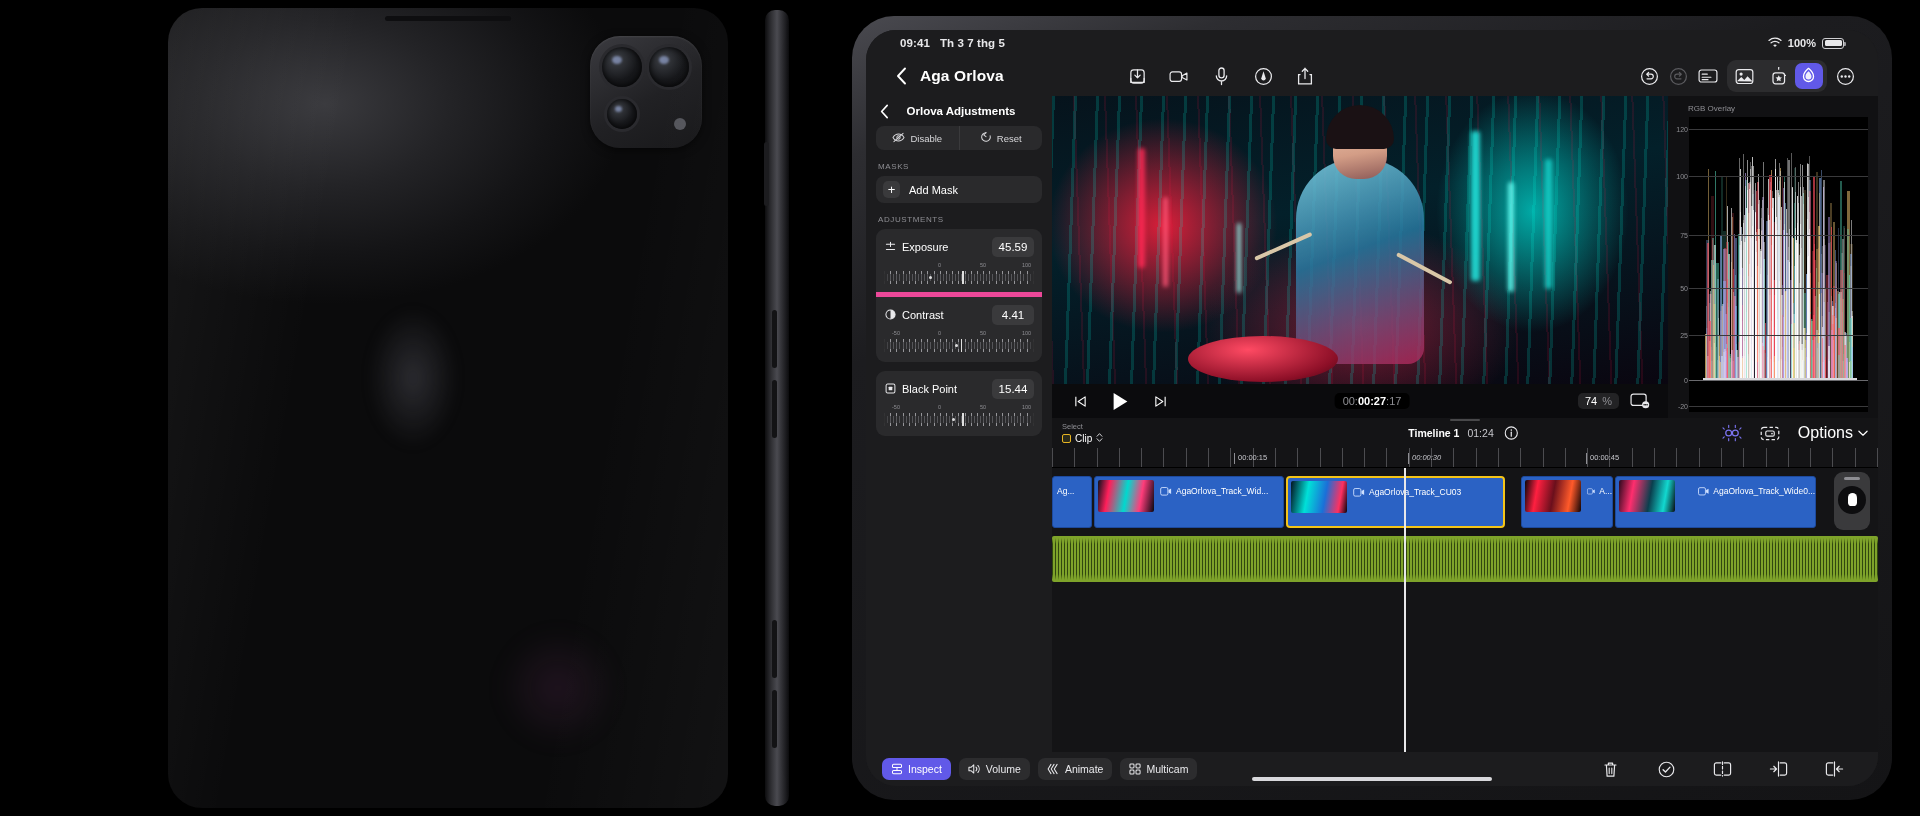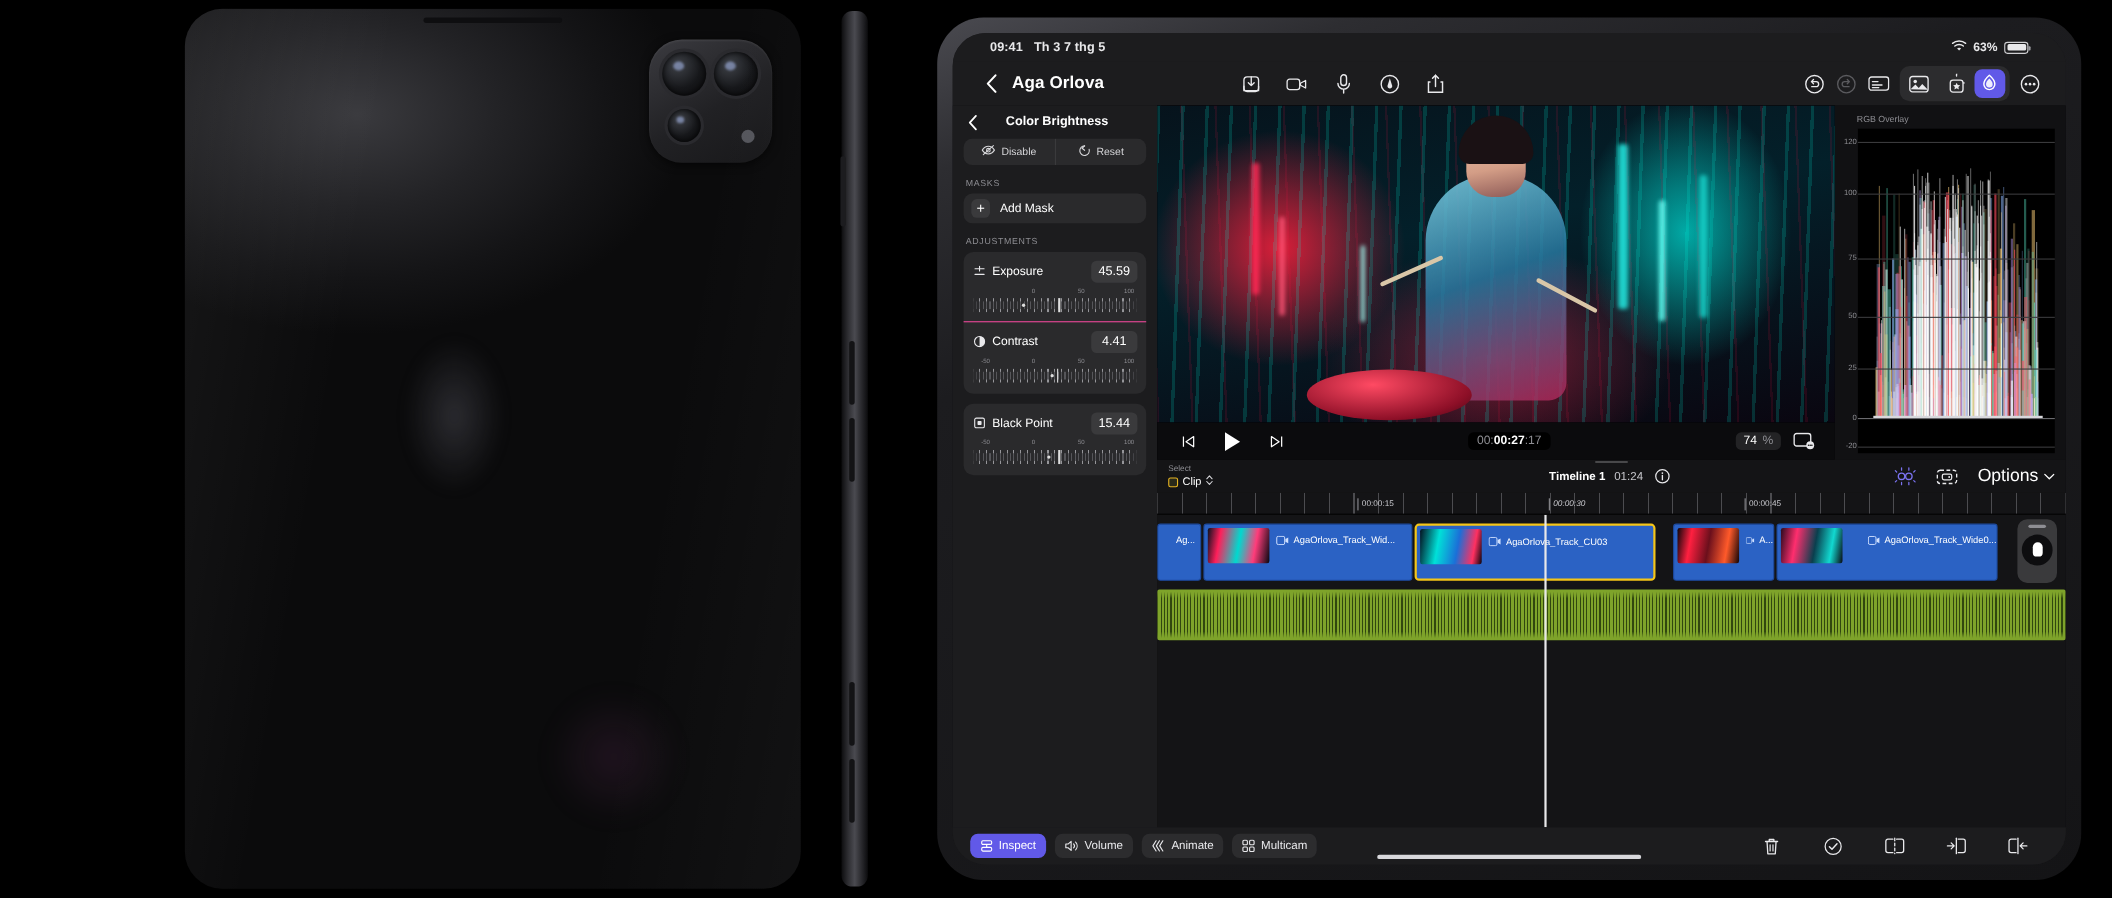--- a/index.html
+++ b/index.html
@@ -134,21 +134,21 @@
     padding:0 7px; gap:9px; margin-bottom:12px; cursor:pointer;
   }
   .plus-box{
     width:17px; height:17px; border-radius:5px; background:#3a3a3c; color:#fff;
     display:flex; align-items:center; justify-content:center; font-size:13px; line-height:1;
   }
   .add-mask .t{ font-size:11px; color:#fff; }
 
   .adj-card{ background:#2a2a2c; border-radius:9px; padding:0 0 2px; margin-bottom:9px; }
   .adj-row{ padding:7px 8px 4px; }
-  .adj-row + .adj-row{ border-top:1px solid #ec4899; }
+  .adj-row + .adj-row{ border-top:5px solid #ec4899; }
   .adj-top{ display:flex; align-items:center; height:21px; }
   .adj-ic{ width:13px; color:#e9e9ec; display:flex; align-items:center; justify-content:center; margin-right:5px;}
   .adj-name{ font-size:11px; color:#fff; flex:1; }
   .adj-val{
     background:#3a3a3c; border-radius:5px; min-width:42px; height:20px;
     display:flex; align-items:center; justify-content:center;
     font-size:11.5px; color:#fff; padding:0 6px;
   }
   .ruler{ margin-top:5px; position:relative; height:26px; }
   .ruler .nums{ position:relative; height:8px; }
@@ -354,21 +354,21 @@
         <span>Th 3 7 thg 5</span>
       </div>
       <div class="sb-right">
         <span>
           <svg width="14" height="11" viewBox="0 0 14 11" fill="none">
             <path d="M1 3.4C2.6 2 4.7 1.2 7 1.2s4.4 .8 6 2.2" stroke="#e8e8ea" stroke-width="1.3" stroke-linecap="round"></path>
             <path d="M3.1 5.8C4.2 4.9 5.5 4.4 7 4.4s2.8 .5 3.9 1.4" stroke="#e8e8ea" stroke-width="1.3" stroke-linecap="round"></path>
             <path d="M5.2 8.2c.5-.5 1.1-.8 1.8-.8s1.3 .3 1.8 .8L7 10 5.2 8.2z" fill="#e8e8ea"></path>
           </svg>
         </span>
-        <span>63%</span>
+        <span>100%</span>
         <span class="batt">
               <i></i>
             </span>
       </div>
     </div>
 
     <div class="navbar">
       <div class="nav-back">
         <svg width="11" height="18" viewBox="0 0 11 18" fill="none">
           <path d="M9 1.5L2 9l7 7.5" stroke="#fff" stroke-width="1.9" stroke-linecap="round" stroke-linejoin="round"></path>
@@ -464,21 +464,21 @@
 
     <div class="body">
 
       <div class="panel">
         <div class="panel-head">
           <div class="bk">
             <svg width="9" height="15" viewBox="0 0 10 16" fill="none">
               <path d="M8 1.2L1.8 8 8 14.8" stroke="#fff" stroke-width="1.8" stroke-linecap="round" stroke-linejoin="round"></path>
             </svg>
           </div>
-          <div class="ttl">Color Brightness</div>
+          <div class="ttl">Orlova Adjustments</div>
         </div>
 
         <div class="panel-scroll">
           <div class="seg">
             <div>
               <span>
                 <svg width="13" height="11" viewBox="0 0 14 12" fill="none">
                   <path d="M1 6s2.3-3.8 6-3.8S13 6 13 6s-2.3 3.8-6 3.8S1 6 1 6z" stroke="currentColor" stroke-width="1.1"></path>
                   <circle cx="7" cy="6" r="1.8" stroke="currentColor" stroke-width="1.1"></circle>
                   <path d="M2 10.5L12 1.5" stroke="currentColor" stroke-width="1.1" stroke-linecap="round"></path>
@@ -1265,21 +1265,21 @@
           <div id="rulerLabels">
                 <div class="rlab" style="left: 182px;">00:00:15</div>
                 <div class="rlab" style="left: 356px; font-style: italic;">00:00:30</div>
                 <div class="rlab" style="left: 534px;">00:00:45</div>
               </div>
         </div>
 
         <div class="tracks">
           <div id="clipRow">
                 <div class="clip" style="left: 0px; width: 40px;">
-                  <div class="cname" style="margin-left: 16px;">Ag...</div>
+                  <div class="cname" style="margin-left: 4px;">Ag...</div>
                 </div>
                 <div class="clip" style="left: 42px; width: 190px;">
                   <div class="thumb" style="background: linear-gradient(100deg, rgb(8, 18, 30), rgb(255, 31, 90) 20%, rgb(0, 217, 207) 50%, rgb(255, 60, 122) 75%, rgb(5, 8, 16));"></div>
                   <div class="cname" style="margin-left: 2px;">
                     <svg width="12" height="9" viewBox="0 0 13 10" fill="none">
                       <rect x=".6" y=".6" width="8" height="8.4" rx="1.6" stroke="#cfe0ff" stroke-width="1"></rect>
                       <path d="M9.3 3.3l2.9-1.6v6l-2.9-1.6z" fill="#cfe0ff"></path>
                     </svg>
                     <span>AgaOrlova_Track_Wid...</span>
                   </div>

